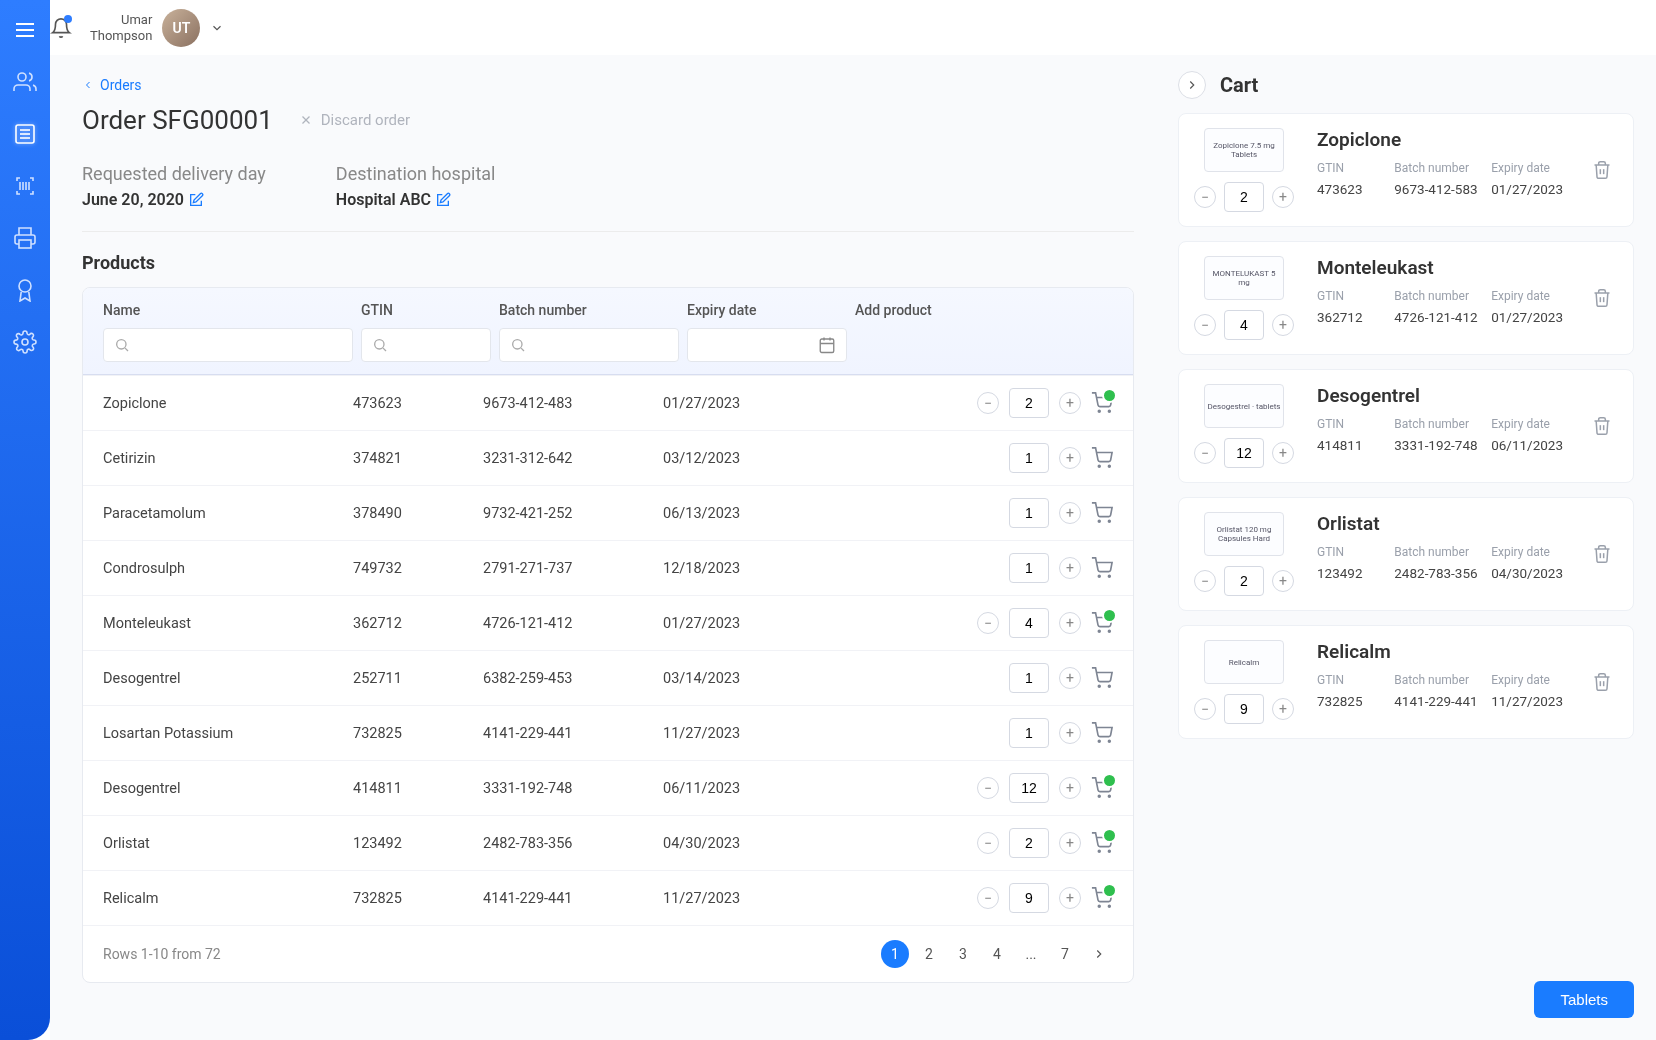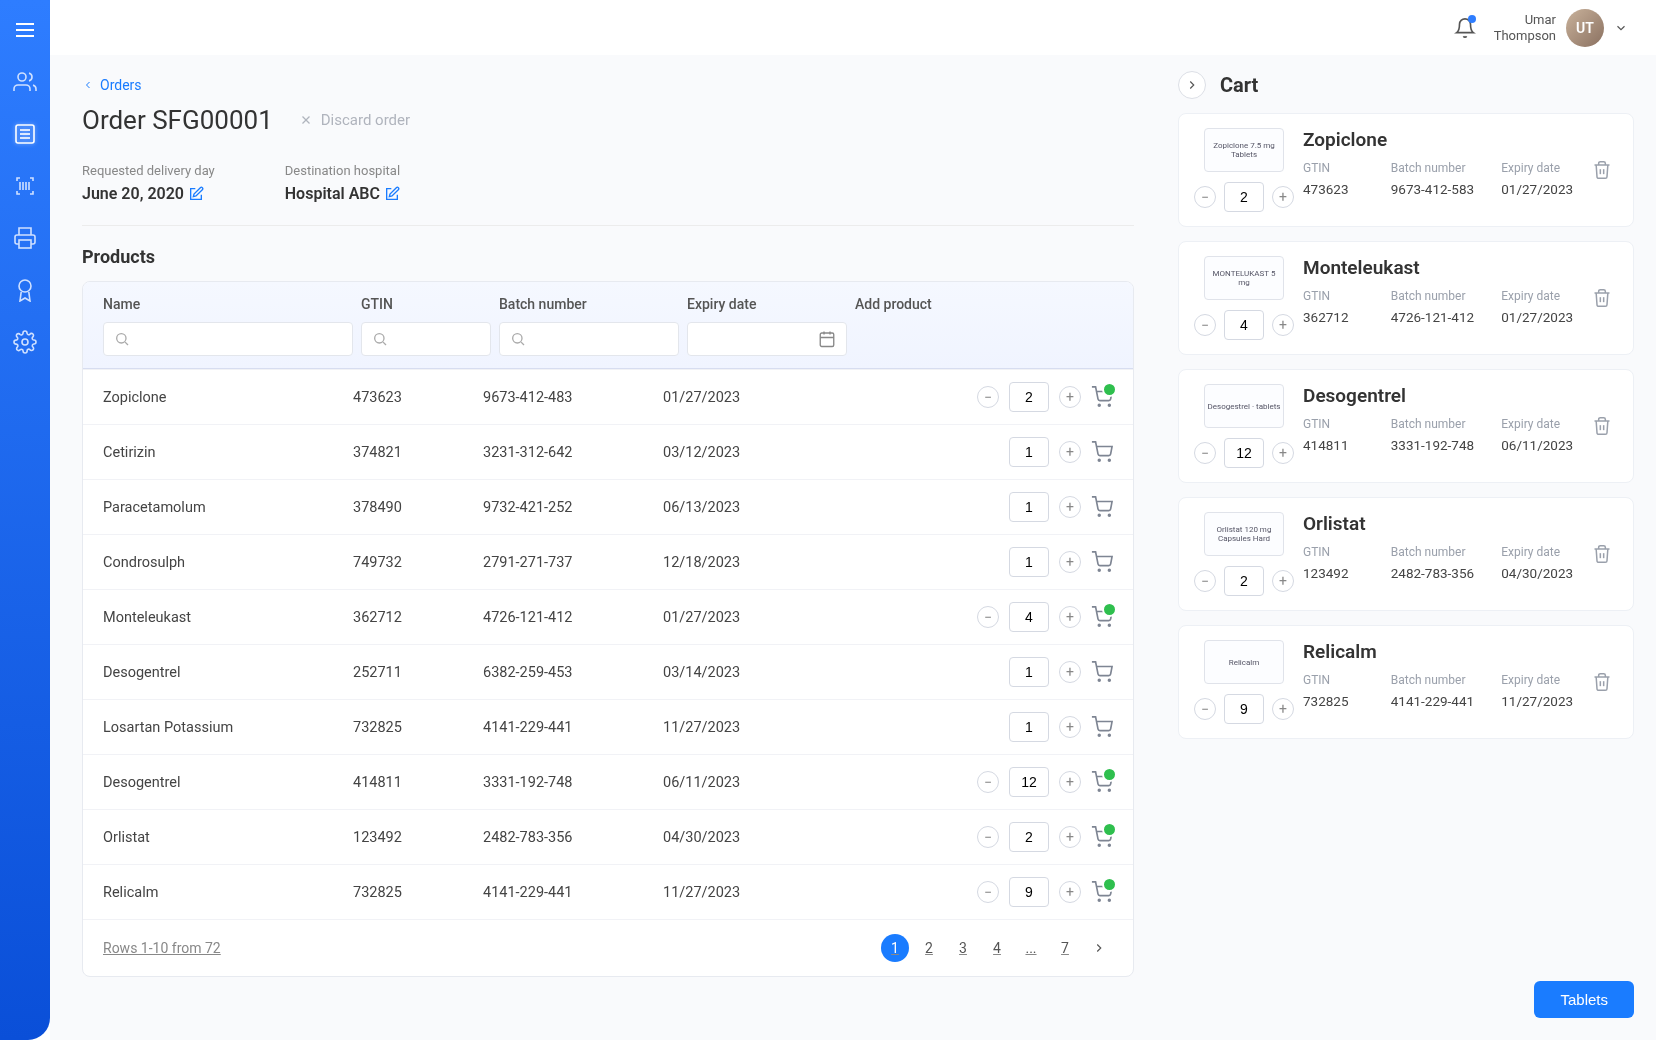--- a/index.html
+++ b/index.html
@@ -1,19 +1,19 @@
 <!DOCTYPE html>
 <html><head>
 <meta charset="utf-8">
 <style>
   * { box-sizing: border-box; margin: 0; padding: 0; }
   body { font-family: -apple-system, BlinkMacSystemFont, "Segoe UI", Roboto, sans-serif; background: #fff; color: #333; font-size: 14px; width: 1656px; height: 1040px; overflow: hidden; }
 
   
-  .topbar { position: absolute; left: 50px; right: 0; top: 0; height: 55px; display: flex; align-items: center; justify-content: flex-end; padding-right: 28px; gap: 18px; background:#fff; z-index:5;}
+  .topbar { position: absolute; left: 50px; right: 0; top: 0; height: 55px; display: flex; align-items: center; justify-content: flex-start; padding-right: 28px; gap: 18px; background:#fff; z-index:5;}
   .bell { width: 22px; height: 22px; position: relative; cursor:pointer;}
   .bell svg { width:22px;height:22px;stroke:#555;}
   .bell-dot{position:absolute;top:-2px;right:0;width:8px;height:8px;border-radius:50%;background:#2e7dff;}
   .user { display:flex; align-items:center; gap:10px; cursor:pointer;}
   .user-name{ text-align:right; font-size:13px; color:#555; line-height:1.2;}
   .avatar{width:38px;height:38px;border-radius:50%;background:linear-gradient(135deg,#c9b29b,#8a7060);display:flex;align-items:center;justify-content:center;color:#fff;font-weight:600;}
   .chevd{width:14px;height:14px;stroke:#555;}
 
   
   .sidebar { position: absolute; left:0; top:0; bottom:0; width: 50px; background: linear-gradient(180deg,#2e7dff 0%, #0a4fd8 100%); border-bottom-right-radius: 22px; display:flex;flex-direction:column;align-items:center;padding-top:18px;gap:28px;}
@@ -27,21 +27,21 @@
   .right-panel{width:490px; background:#f9fafc; padding:16px 22px 22px 12px; display:flex;flex-direction:column;}
 
   
   .bc{ color:#1a7cff; font-size:14px; display:flex;align-items:center;gap:6px;cursor:pointer;}
   .title-row{display:flex;align-items:center;gap:26px;margin-top:12px;}
   .page-title{font-size:26px;font-weight:400;color:#333;}
   .discard{color:#b0b4bd;display:flex;align-items:center;gap:8px;font-size:15px;cursor:pointer;}
   .discard svg{width:14px;height:14px;stroke:#b0b4bd;}
 
   .meta-row{display:flex;gap:70px;margin-top:28px;padding-bottom:22px;border-bottom:1px solid #ececec;}
-  .meta-block .lbl{font-size:13px;color:#888;margin-bottom:6px;}
+  .meta-block .lbl{font-size:18px;color:#888;margin-bottom:6px;}
   .meta-block .val{font-size:16px;font-weight:600;color:#333;display:flex;align-items:center;gap:4px;}
   .edit-ico{width:16px;height:16px;stroke:#1a7cff;cursor:pointer;}
 
   .section-title{font-size:18px;font-weight:700;margin-top:20px;margin-bottom:14px;color:#333;}
 
   
   .tbl{width:100%; border:1px solid #e7eaf0;border-radius:8px;background:#fff;overflow:hidden;}
   .thead{background:linear-gradient(#f5f8ff,#f0f4ff); border-bottom:1px solid #d7ddf0;}
   .thead-row{display:grid;grid-template-columns: 250px 130px 180px 160px 1fr; padding:14px 20px 10px 20px;gap:8px;}
   .thead-row .th{font-size:14px;color:#555;font-weight:500;}
@@ -51,33 +51,33 @@
   .filter-row .date{height:34px;border:1px solid #e3e6ec;border-radius:4px;background:#fff;display:flex;align-items:center;justify-content:flex-end;padding:0 10px;}
   .filter-row .date svg{width:18px;height:18px;stroke:#888;}
 
   .tbody .row{display:grid;grid-template-columns: 250px 130px 180px 160px 1fr;padding:12px 20px;border-top:1px solid #f1f2f6;align-items:center;font-size:14.5px;color:#444;}
   .addcol{display:flex;align-items:center;justify-content:flex-end;gap:10px;}
   .qtybtn{width:22px;height:22px;border:1px solid #d5d9e2;border-radius:50%;display:flex;align-items:center;justify-content:center;color:#888;cursor:pointer;font-size:14px;line-height:1;background:#fff;}
   .qtybox{width:40px;height:30px;border:1px solid #d5d9e2;border-radius:4px;text-align:center;font-size:14px;}
   .cartbtn{width:22px;height:22px;stroke:#7e8593;cursor:pointer;position:relative;}
   .cartbtn.added::after{content:'';position:absolute;top:-4px;right:-4px;width:11px;height:11px;border-radius:50%;background:#2fbf4e;border:2px solid #fff;}
 
-  .tfoot{display:flex;align-items:center;justify-content:space-between;padding:14px 20px;border-top:1px solid #f1f2f6;color:#888;font-size:14px;text-decoration:underline;}
+  .tfoot{display:flex;align-items:center;justify-content:space-between;padding:14px 20px;border-top:1px solid #f1f2f6;color:#888;font-size:14px;}
   .pager{display:flex;align-items:center;gap:6px;}
   .pg{width:28px;height:28px;border-radius:50%;display:flex;align-items:center;justify-content:center;cursor:pointer;color:#555;}
   .pg.active{background:#1a7cff;color:#fff;}
 
   
   .cart-head{display:flex;align-items:center;gap:14px;margin-bottom:14px;}
   .cart-head .circ{width:28px;height:28px;border:1px solid #dcdfe6;border-radius:50%;display:flex;align-items:center;justify-content:center;cursor:pointer;background:#fff;}
   .cart-head .circ svg{width:14px;height:14px;stroke:#555;}
   .cart-head h2{font-size:20px;font-weight:700;}
 
   .cart-list{flex:1;display:flex;flex-direction:column;gap:14px;overflow:hidden;}
-  .cart-item{background:#fff;border:1px solid #edf0f5;border-radius:8px;padding:14px 16px;display:grid;grid-template-columns:98px 1fr 30px;gap:10px;}
+  .cart-item{background:#fff;border:1px solid #edf0f5;border-radius:8px;padding:14px 16px;display:grid;grid-template-columns:98px 1fr 30px;gap:24px;}
   .cimg{display:flex;flex-direction:column;align-items:center;gap:10px;}
   .thumb{width:80px;height:44px;border:1px solid #e0e3ea;border-radius:4px;background:#fcfdff;font-size:8px;color:#556;display:flex;align-items:center;justify-content:center;overflow:hidden;text-align:center;padding:2px;}
   .qtyrow{display:flex;align-items:center;gap:8px;}
   .cinfo .name{font-size:19px;font-weight:600;color:#333;margin-bottom:10px;}
   .cgrid{display:grid;grid-template-columns:1fr 1.3fr 1fr;gap:6px 12px;font-size:12px;}
   .cgrid .hl{color:#9aa0ab;}
   .cgrid .vl{color:#444;font-size:13.5px;}
   .del{display:flex;align-items:center;justify-content:center;cursor:pointer;}
   .del svg{width:20px;height:20px;stroke:#9aa0ab;}
 

